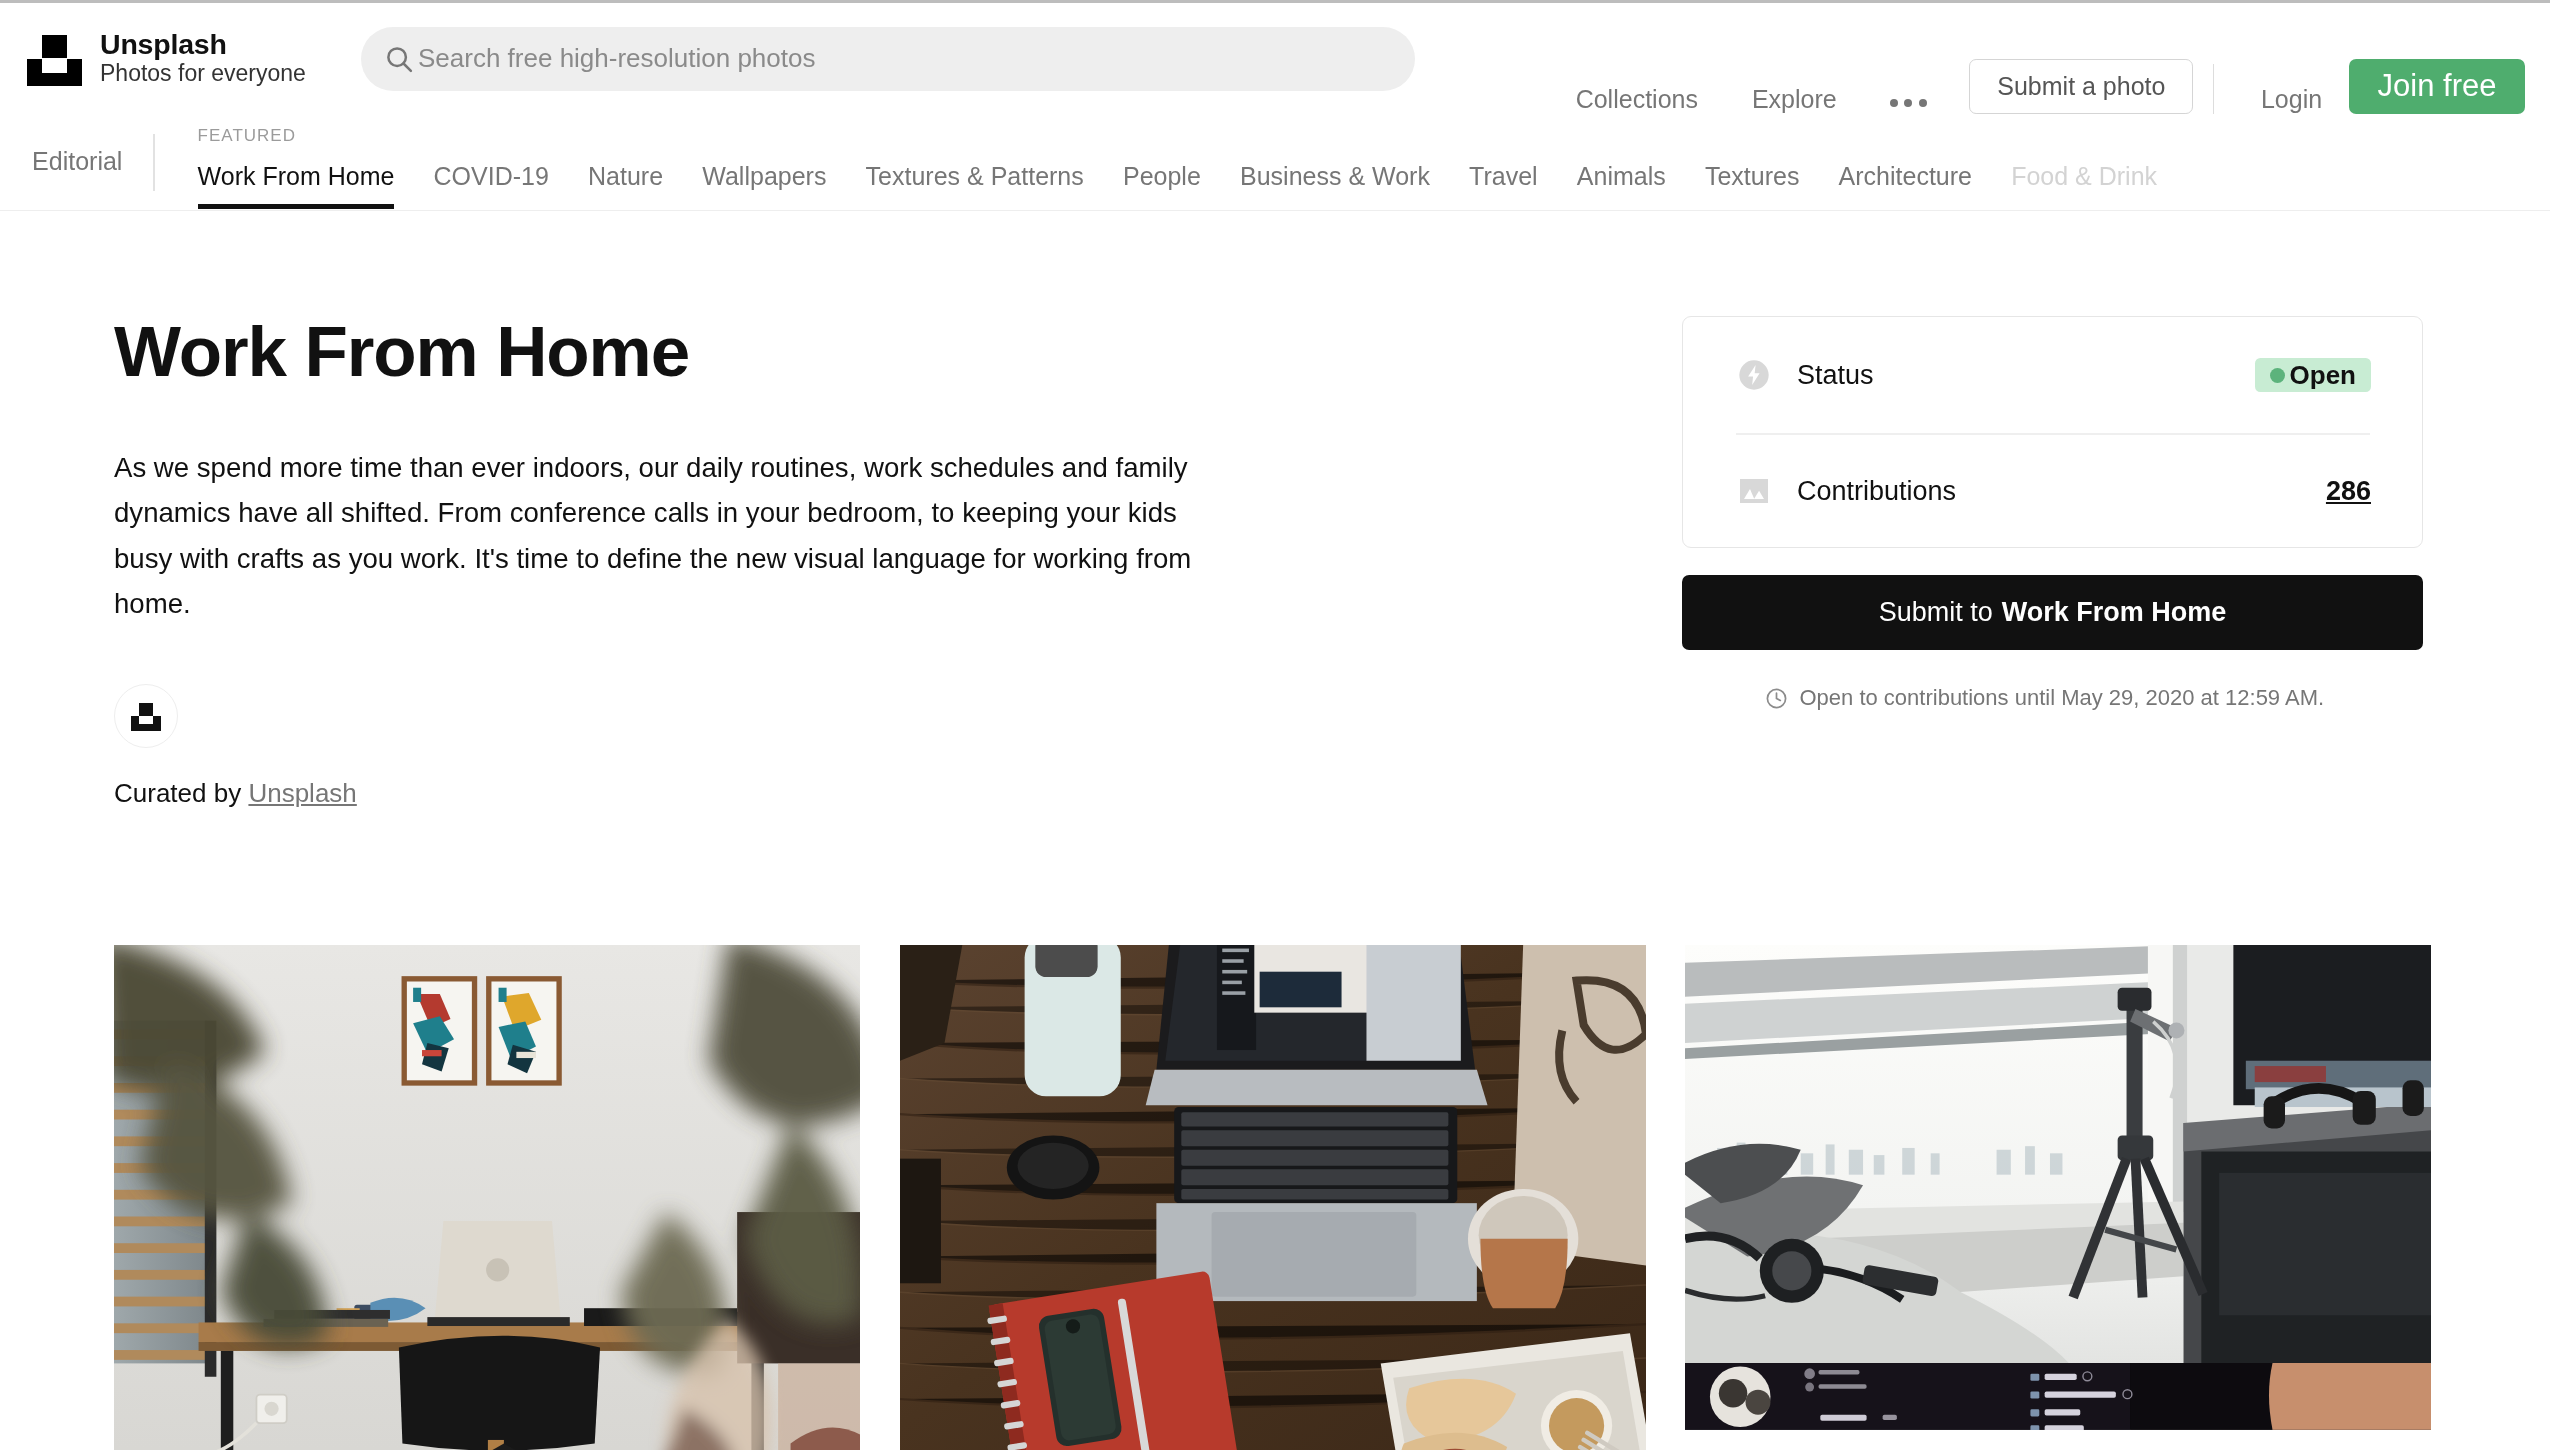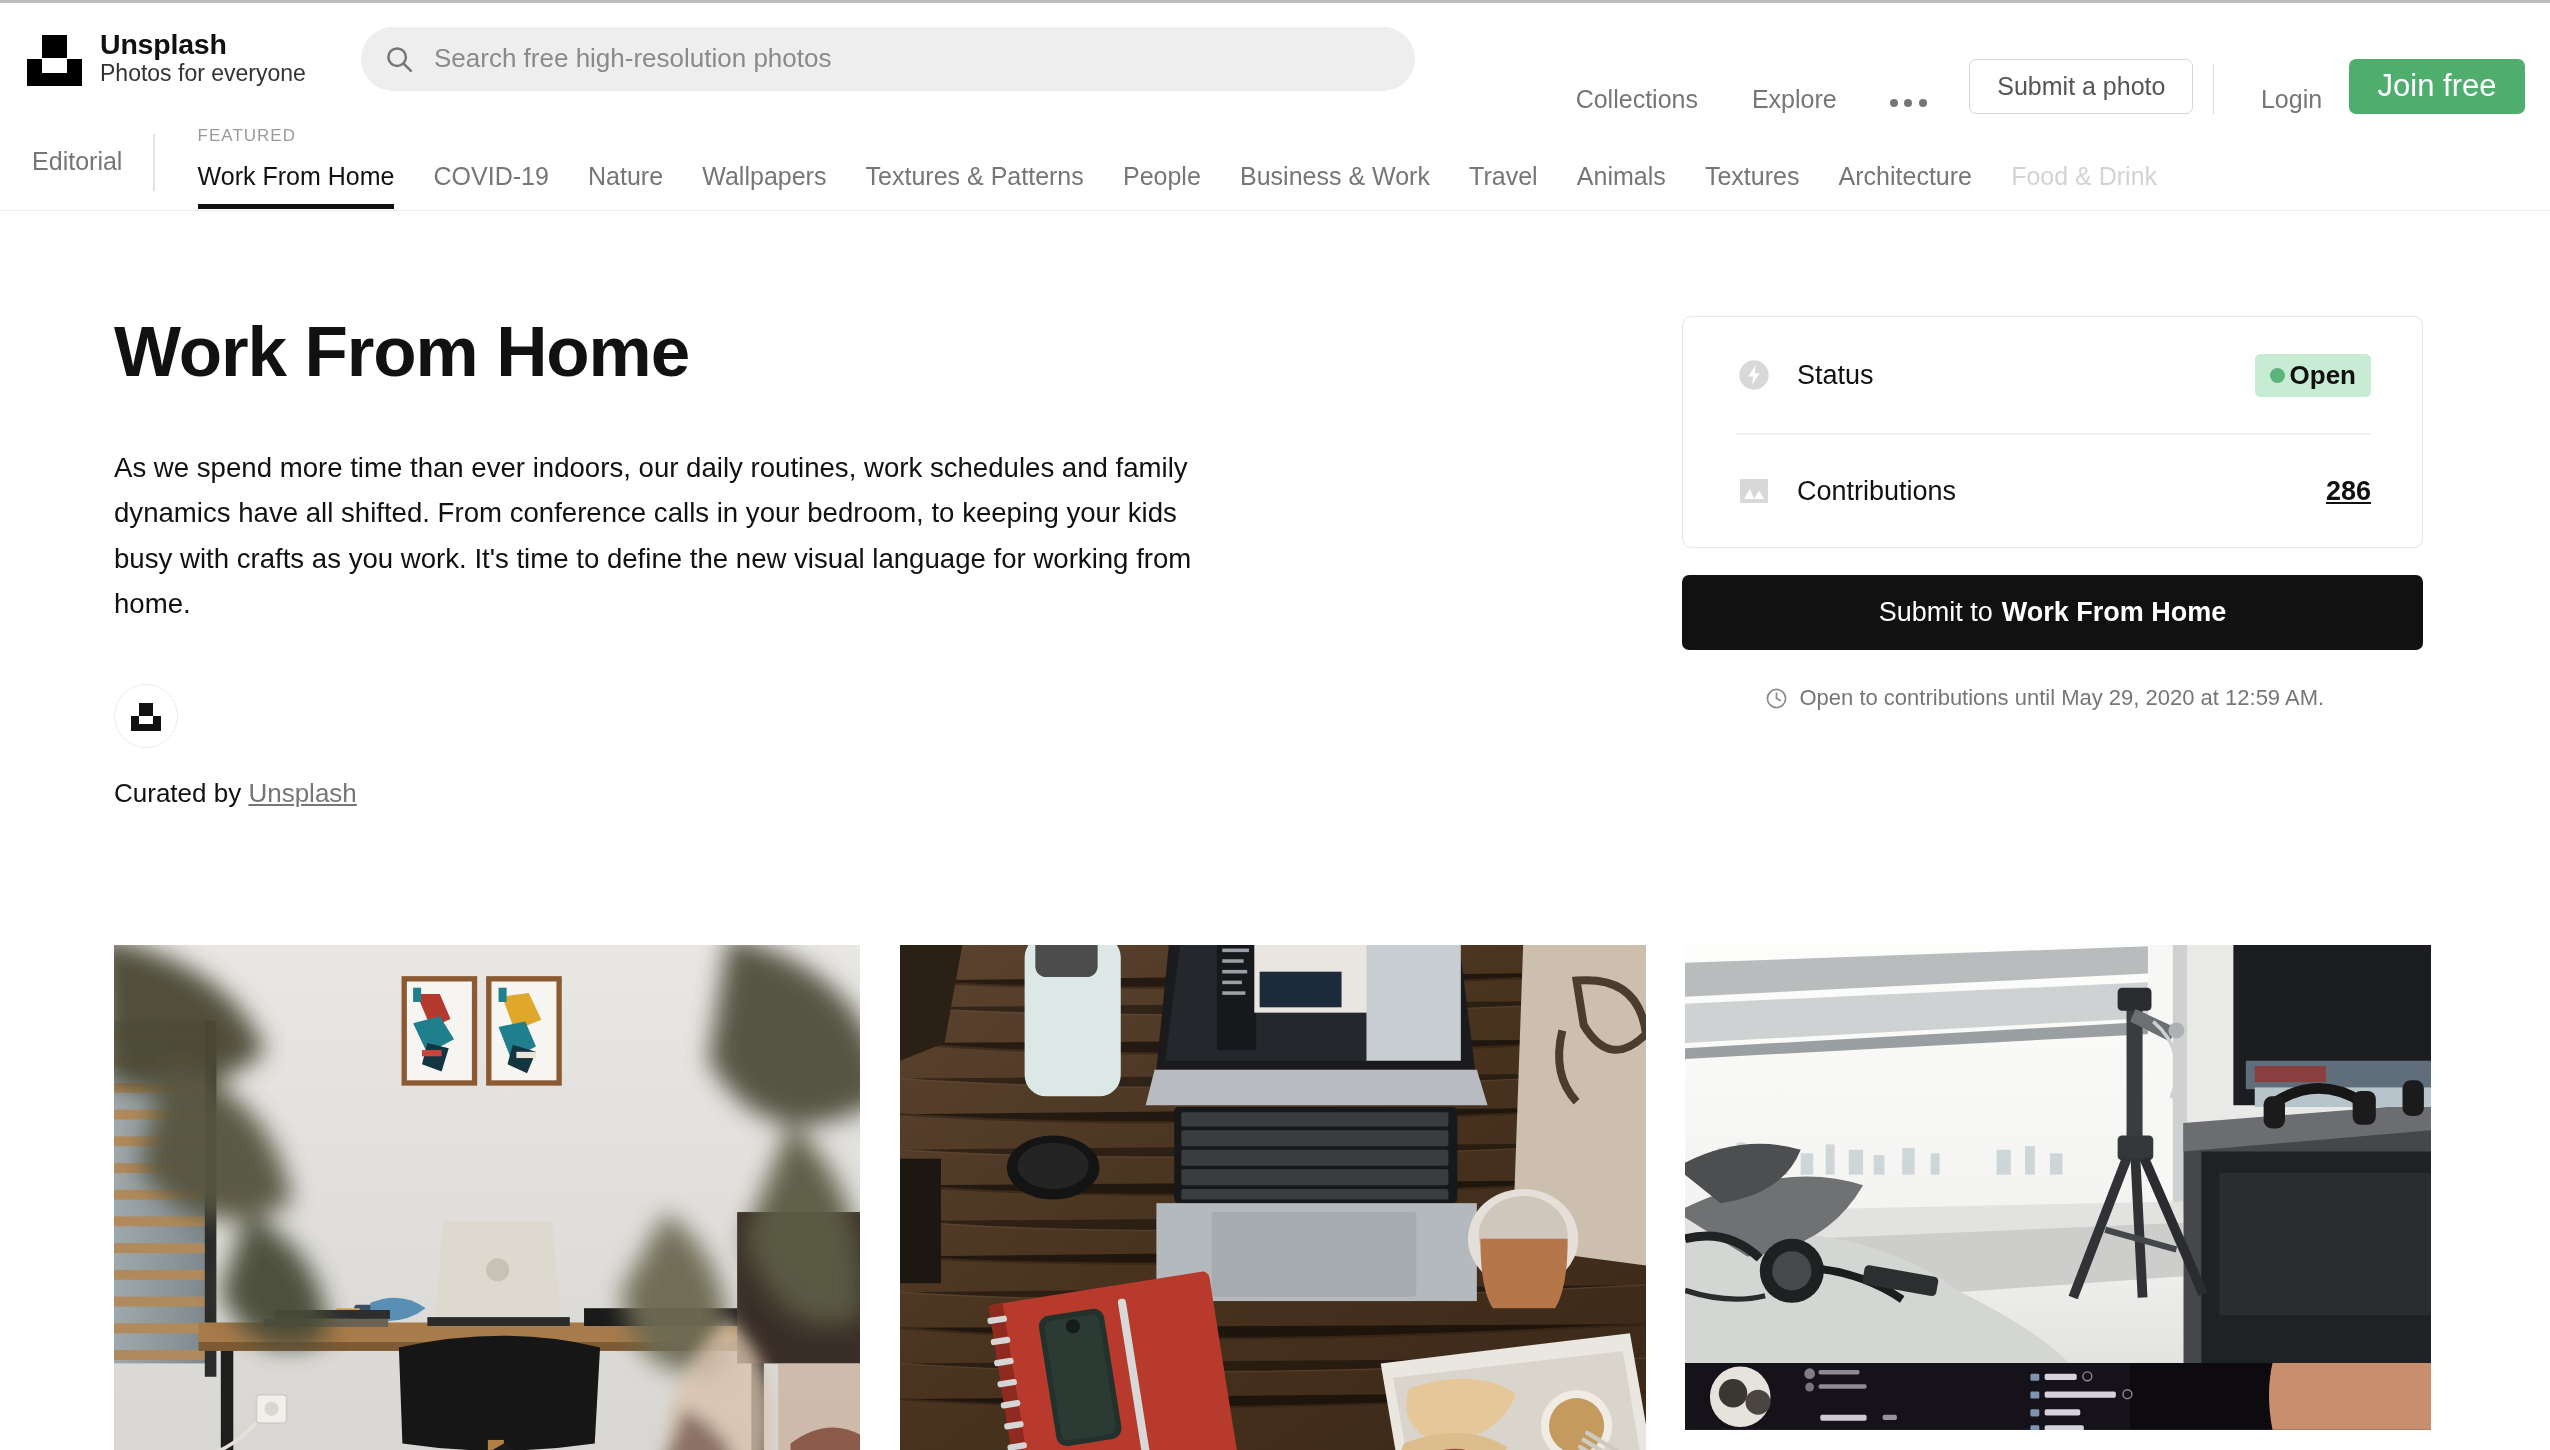--- a/index.html
+++ b/index.html
@@ -39,21 +39,21 @@
   .brand-text { margin-left:18px; line-height:1.12; }
   .brand-title { font-size:28.5px; font-weight:bold; color:#111; letter-spacing:-0.2px; }
   .brand-sub { font-size:23px; color:#333; }
 
   .searchbar {
     position:absolute; left:361px; top:24px; width:1054px; height:64px;
     background:#eeeeee; border-radius:32px; display:flex; align-items:center;
   }
   .search-icon { margin-left:23px; width:30px; height:30px; flex:0 0 auto; color:#767676; }
   .search-input {
-    border:none; outline:none; background:transparent; margin-left:20px;
+    border:none; outline:none; background:transparent; margin-left:4px;
     font-family:"Liberation Sans", sans-serif; font-size:26px; color:#333;
     width:890px; height:44px;
   }
   .search-input::placeholder { color:#8a8a8a; }
 
   .hdr-right {
     position:absolute; right:25px; top:0; height:111px; display:flex; align-items:flex-end;
   }
   .hdr-link {
     font-size:25px; color:#767676; margin:0 27px; text-decoration:none; white-space:nowrap;
@@ -134,21 +134,21 @@
     position:absolute; left:0; width:741px; height:116px;
     display:flex; align-items:center;
   }
   .info-row.r1 { top:0; }
   .info-row.r2 { top:116px; }
   .info-divider { position:absolute; left:53px; top:116px; width:634px; height:1.8px; background:#efefef; }
   .row-icon { margin-left:55px; width:32px; height:32px; flex:0 0 auto; }
   .row-label { margin-left:27px; font-size:27px; color:#111; }
   .row-right { margin-left:auto; margin-right:53px; display:flex; align-items:center; }
   .badge-open {
-    background:#c8ecd3; border-radius:5.3px; height:43px; padding:6px 15px;
+    background:#c8ecd3; border-radius:5.3px; height:34px; padding:6px 15px;
     display:flex; align-items:center; gap:5px;
   }
   .badge-dot { width:15px; height:15px; border-radius:50%; background:#5cb37c; }
   .badge-text { font-size:26px; color:#111; font-weight:bold; }
   .count-text { font-size:27px; font-weight:bold; color:#111;text-decoration:underline; }
 
   .submit-btn {
     position:absolute; left:1682px; top:575px; width:741px; height:75px;
     background:#111111; border:none; border-radius:7.1px; color:#fff;
     font-size:27px; font-family:"Liberation Sans", sans-serif;

